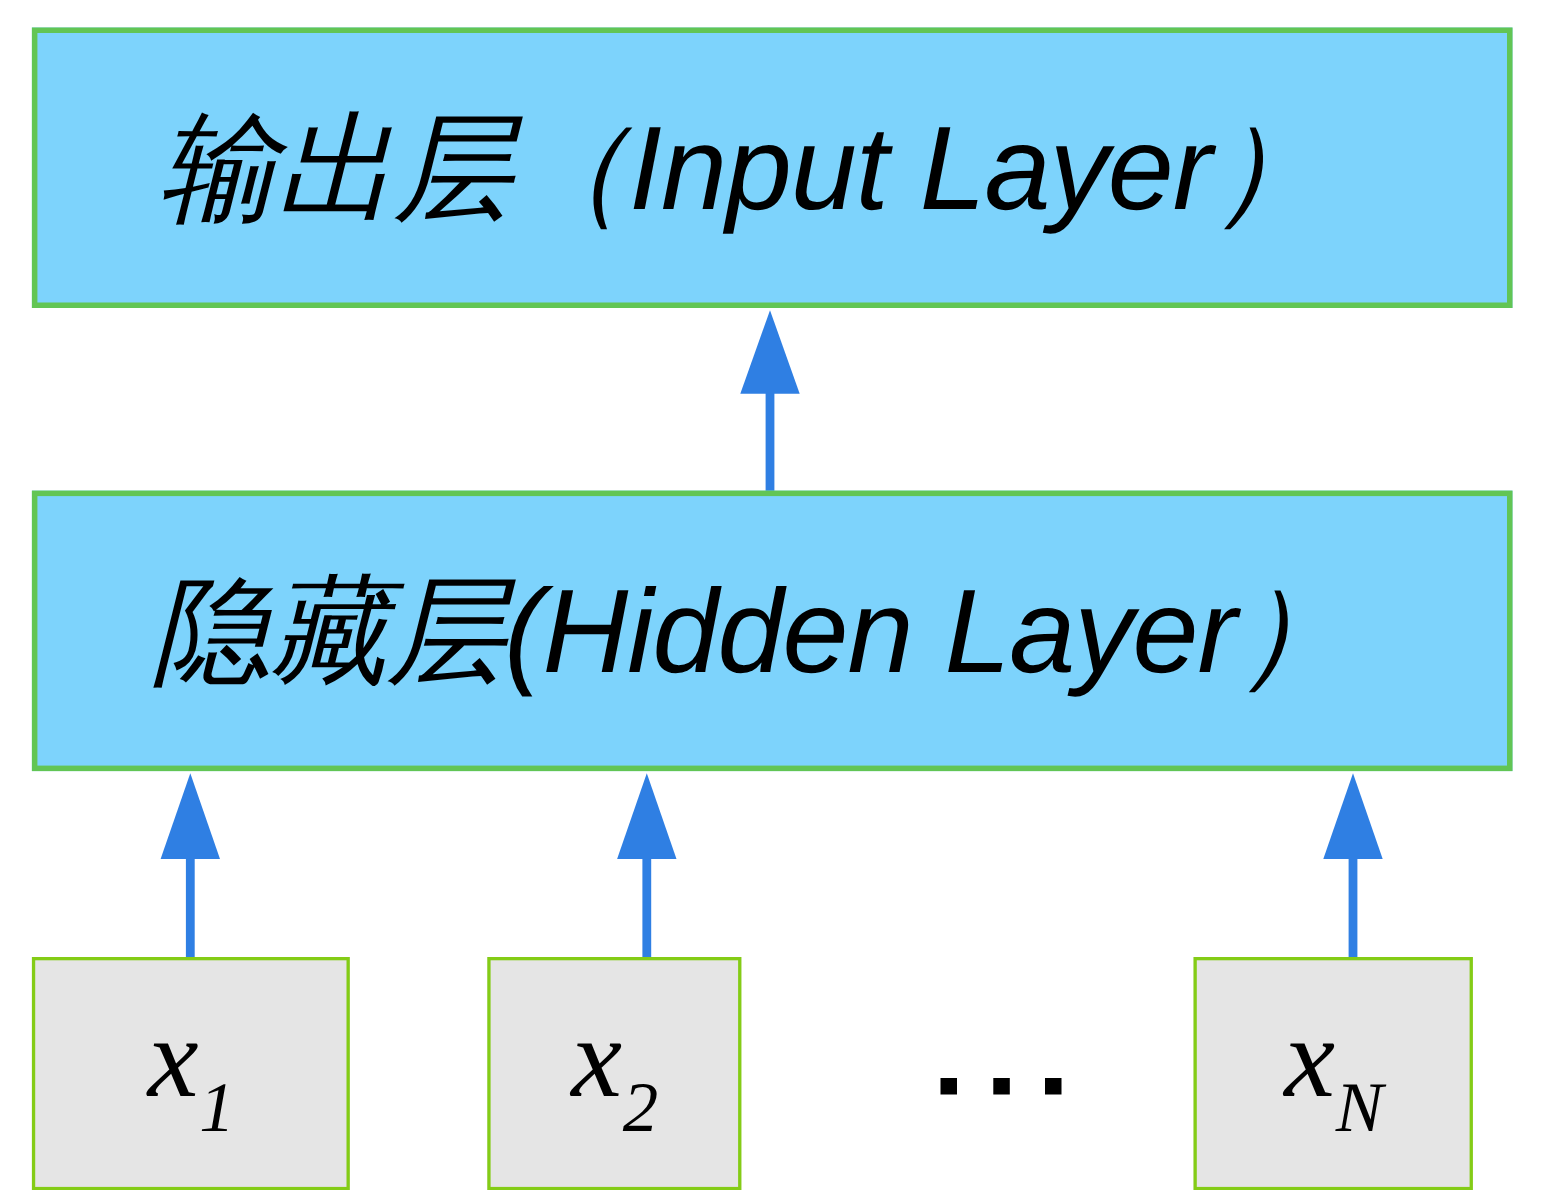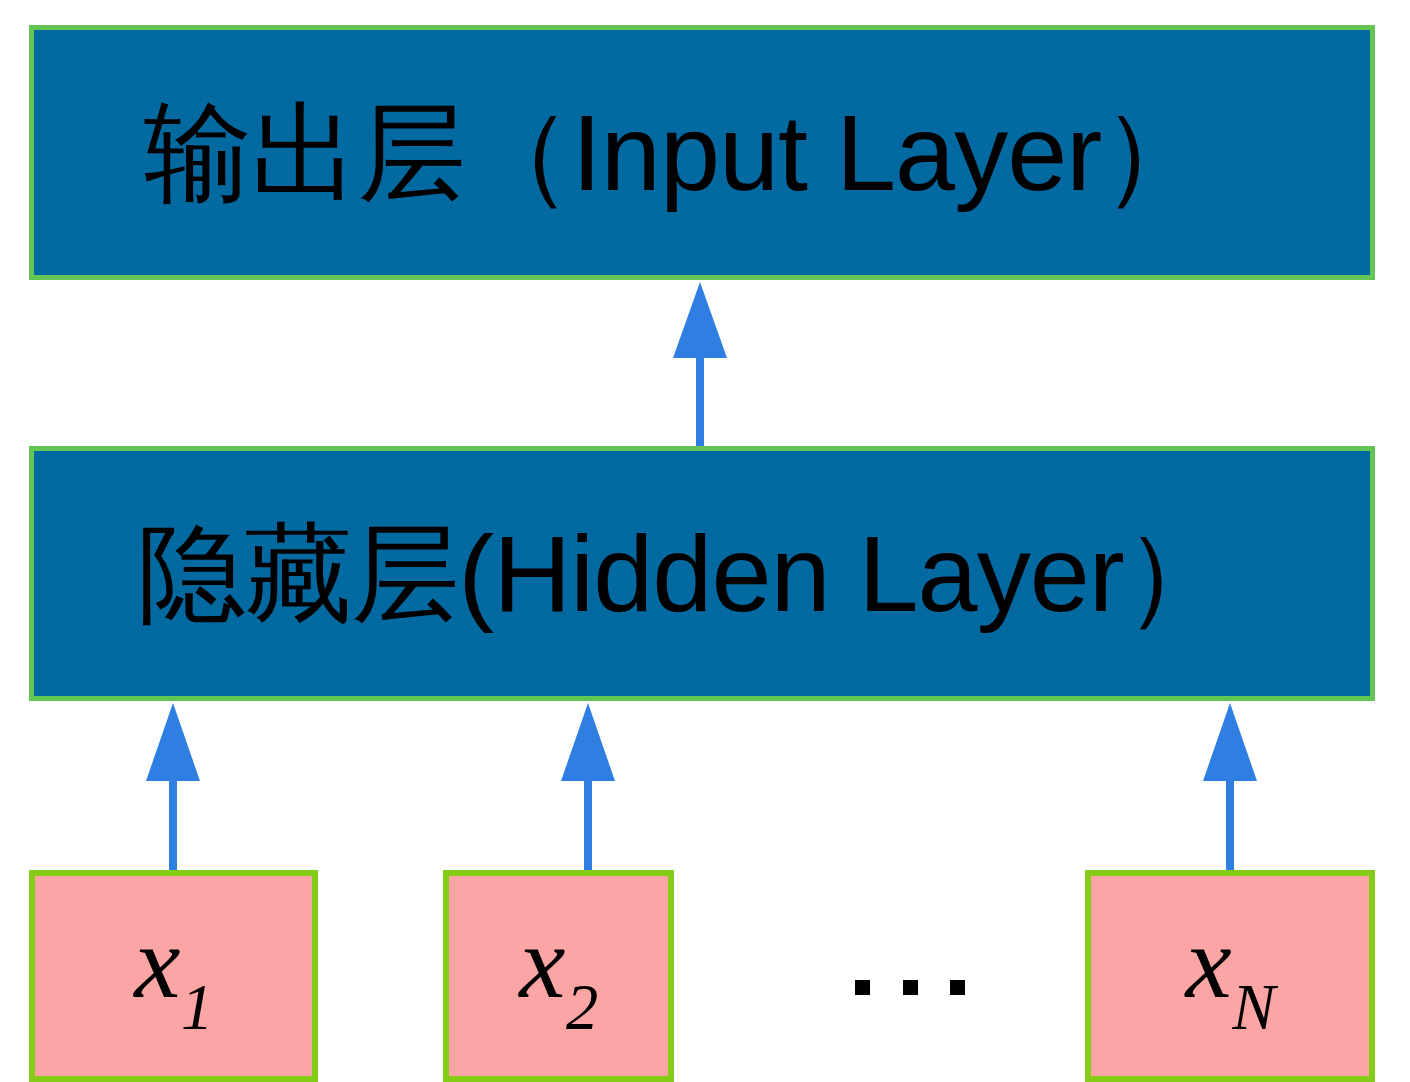--- a/index.html
+++ b/index.html
@@ -12,25 +12,26 @@
     position: relative;
     width: 1410px;
     height: 1082px;
     background: #ffffff;
     overflow: hidden;
     font-family: "Liberation Sans", sans-serif;
   }
   .layer-box {
     position: absolute;
     box-sizing: border-box;
-    background: #0369a1;
+    background: #7dd3fc;
     border: 5px solid #62c554;
     display: flex;
     align-items: center;
     justify-content: center;
+    font-style: italic;
   }
   #output-layer-box {
     left: 29px;
     top: 25px;
     width: 1346px;
     height: 255px;
   }
   #hidden-layer-box {
     left: 29px;
     top: 446px;
@@ -49,31 +50,31 @@
   #output-layer-label {
     transform: translateX(-26px);
   }
   #hidden-layer-label {
     transform: translateX(-18px);
   }
 
   .input-box {
     position: absolute;
     box-sizing: border-box;
-    background: #fca5a5;
-    border: 6px solid #84cc16;
+    background: #e5e5e5;
+    border: 3px solid #84cc16;
     display: flex;
     align-items: center;
     justify-content: center;
     top: 870px;
     height: 212px;
   }
   #input-box-1 { left: 29px;   width: 289px; }
   #input-box-2 { left: 443px;  width: 231px; }
-  #input-box-n { left: 1085px; width: 290px; }
+  #input-box-n { left: 1085px; width: 254px; }
 
   .var-label {
     font-family: "Liberation Serif", "DejaVu Serif", serif;
     font-style: italic;
     font-size: 104px;
     color: #000000;
     line-height: 1;
     white-space: nowrap;
     position: relative;
     top: -6px;

